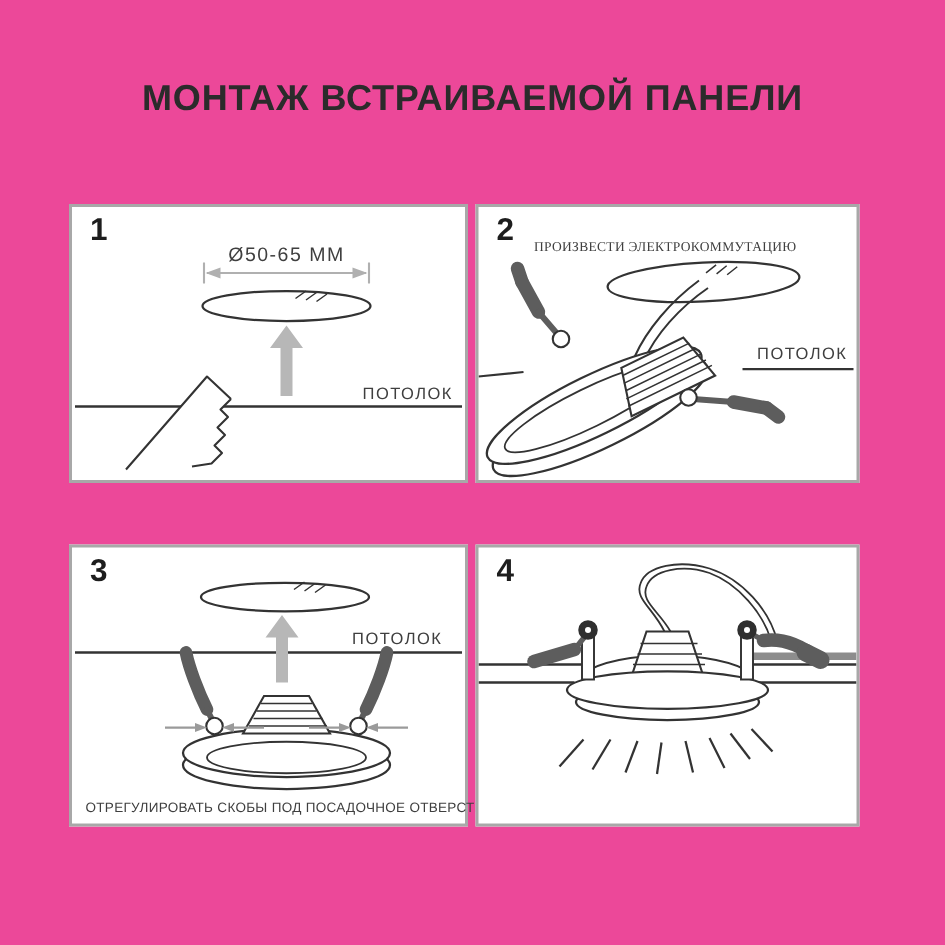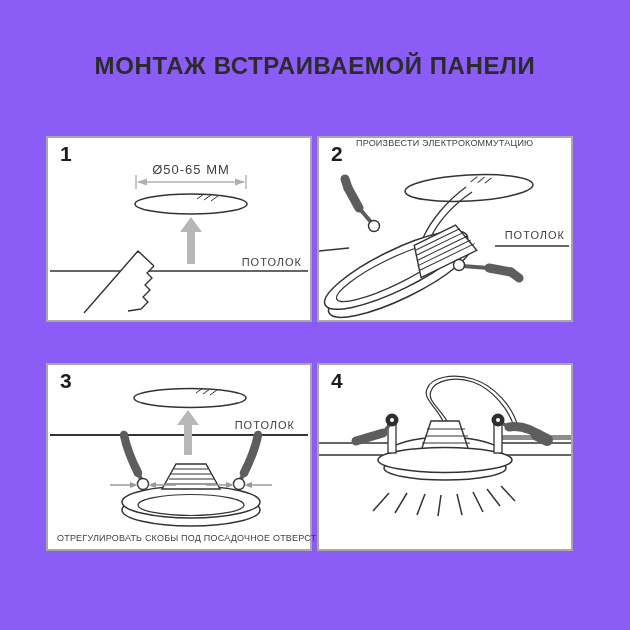--- a/index.html
+++ b/index.html
@@ -1,18 +1,18 @@
 <!DOCTYPE html>
 <html><head>
 <meta charset="utf-8">
 <style>
   html,body { margin:0; padding:0; }
   .stage {
     position:relative; width:630px; height:630px;
-    background:#8b5cf6; overflow:hidden;
+    background:#ec4899; overflow:hidden;
     font-family:"Liberation Sans", sans-serif;
   }
   .title {
     position:absolute; left:0; top:52px; width:630px; margin:0;
     text-align:center; font-size:24px; font-weight:700;
     letter-spacing:0.6px; color:#2b2b2b;
   }
   .panel {
     position:absolute; box-sizing:border-box;
     background:#ffffff; border:2px solid #a8a8a8;
@@ -22,21 +22,21 @@
   #panel-3 { left:46px;  top:363px; width:266px; height:188px; }
   #panel-4 { left:317px; top:363px; width:256px; height:188px; }
   .step-number {
     position:absolute; left:12px; top:4px;
     font-size:21px; font-weight:800; color:#1d1d1d; line-height:1.1;
   }
   .caption {
     position:absolute; color:#3f3f3f; font-size:9px;
     letter-spacing:0.2px; white-space:nowrap;
   }
-  #panel-2 .caption { left:37px; top:0; }
+  #panel-2 .caption { left:37px; top:21px;font-family:Liberation Serif, serif; }
   #panel-3 .caption { left:9px; bottom:6px; }
   .illus { position:absolute; left:0; top:0; width:100%; height:100%; }
   .illus text { font-family:"Liberation Sans", sans-serif; fill:#3f3f3f; }
   .ceiling-label { font-size:11px; letter-spacing:1px; }
   .dim-label { font-size:13px; letter-spacing:1px; }
 </style>
 </head>
 <body>
 
 <div class="stage">

